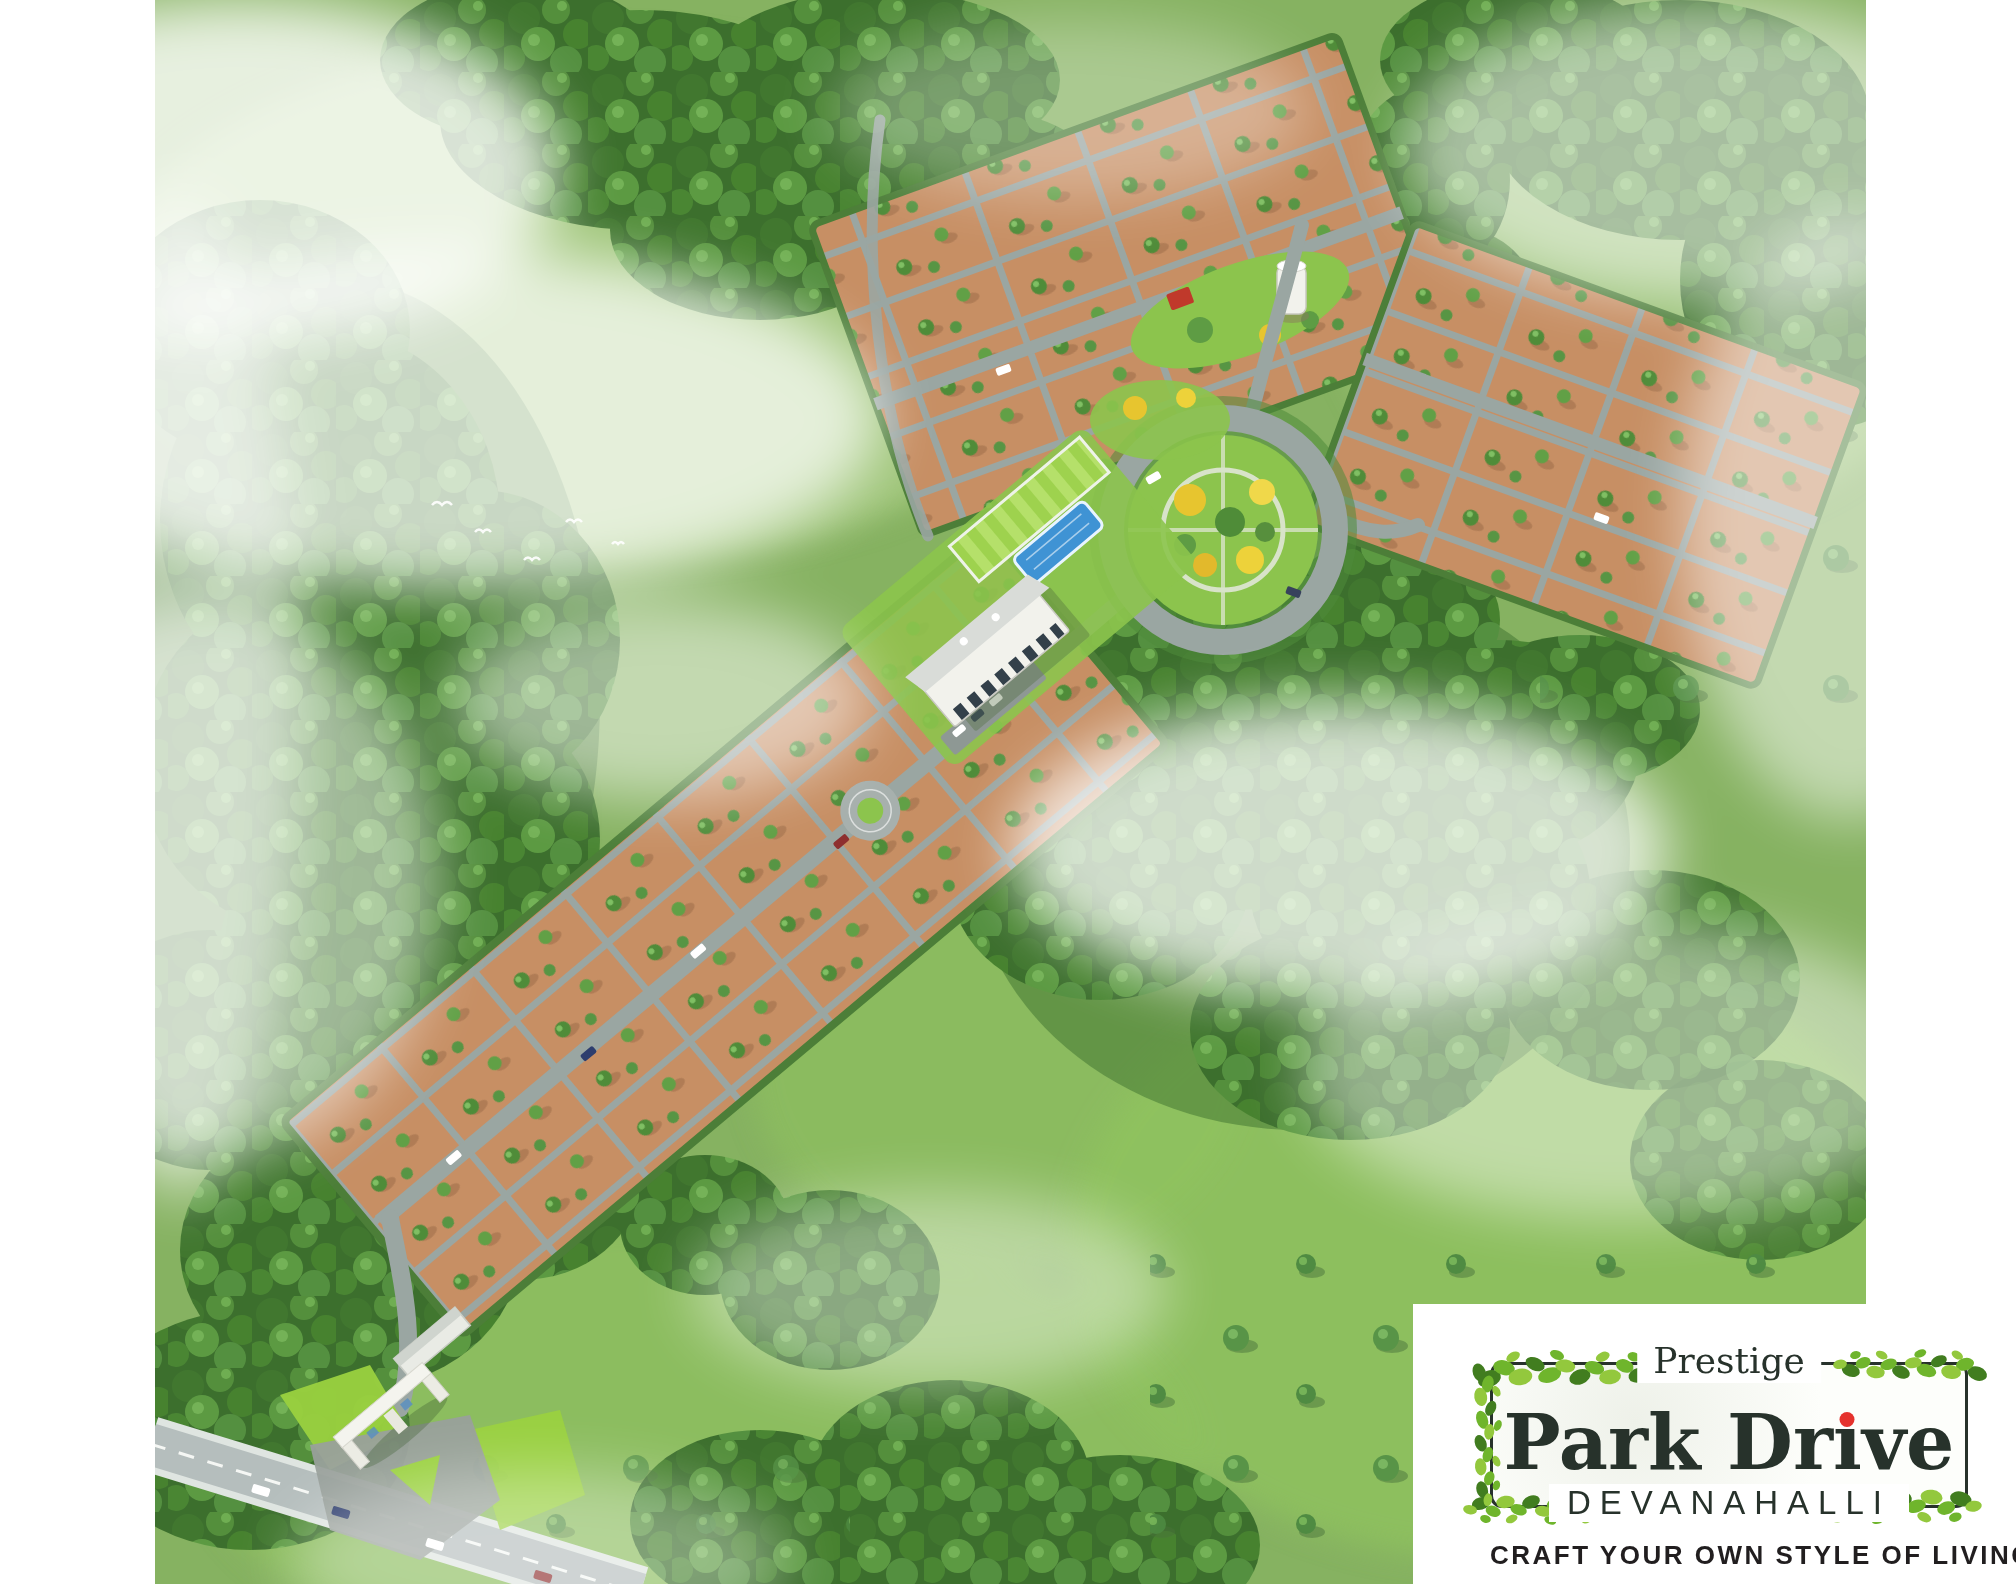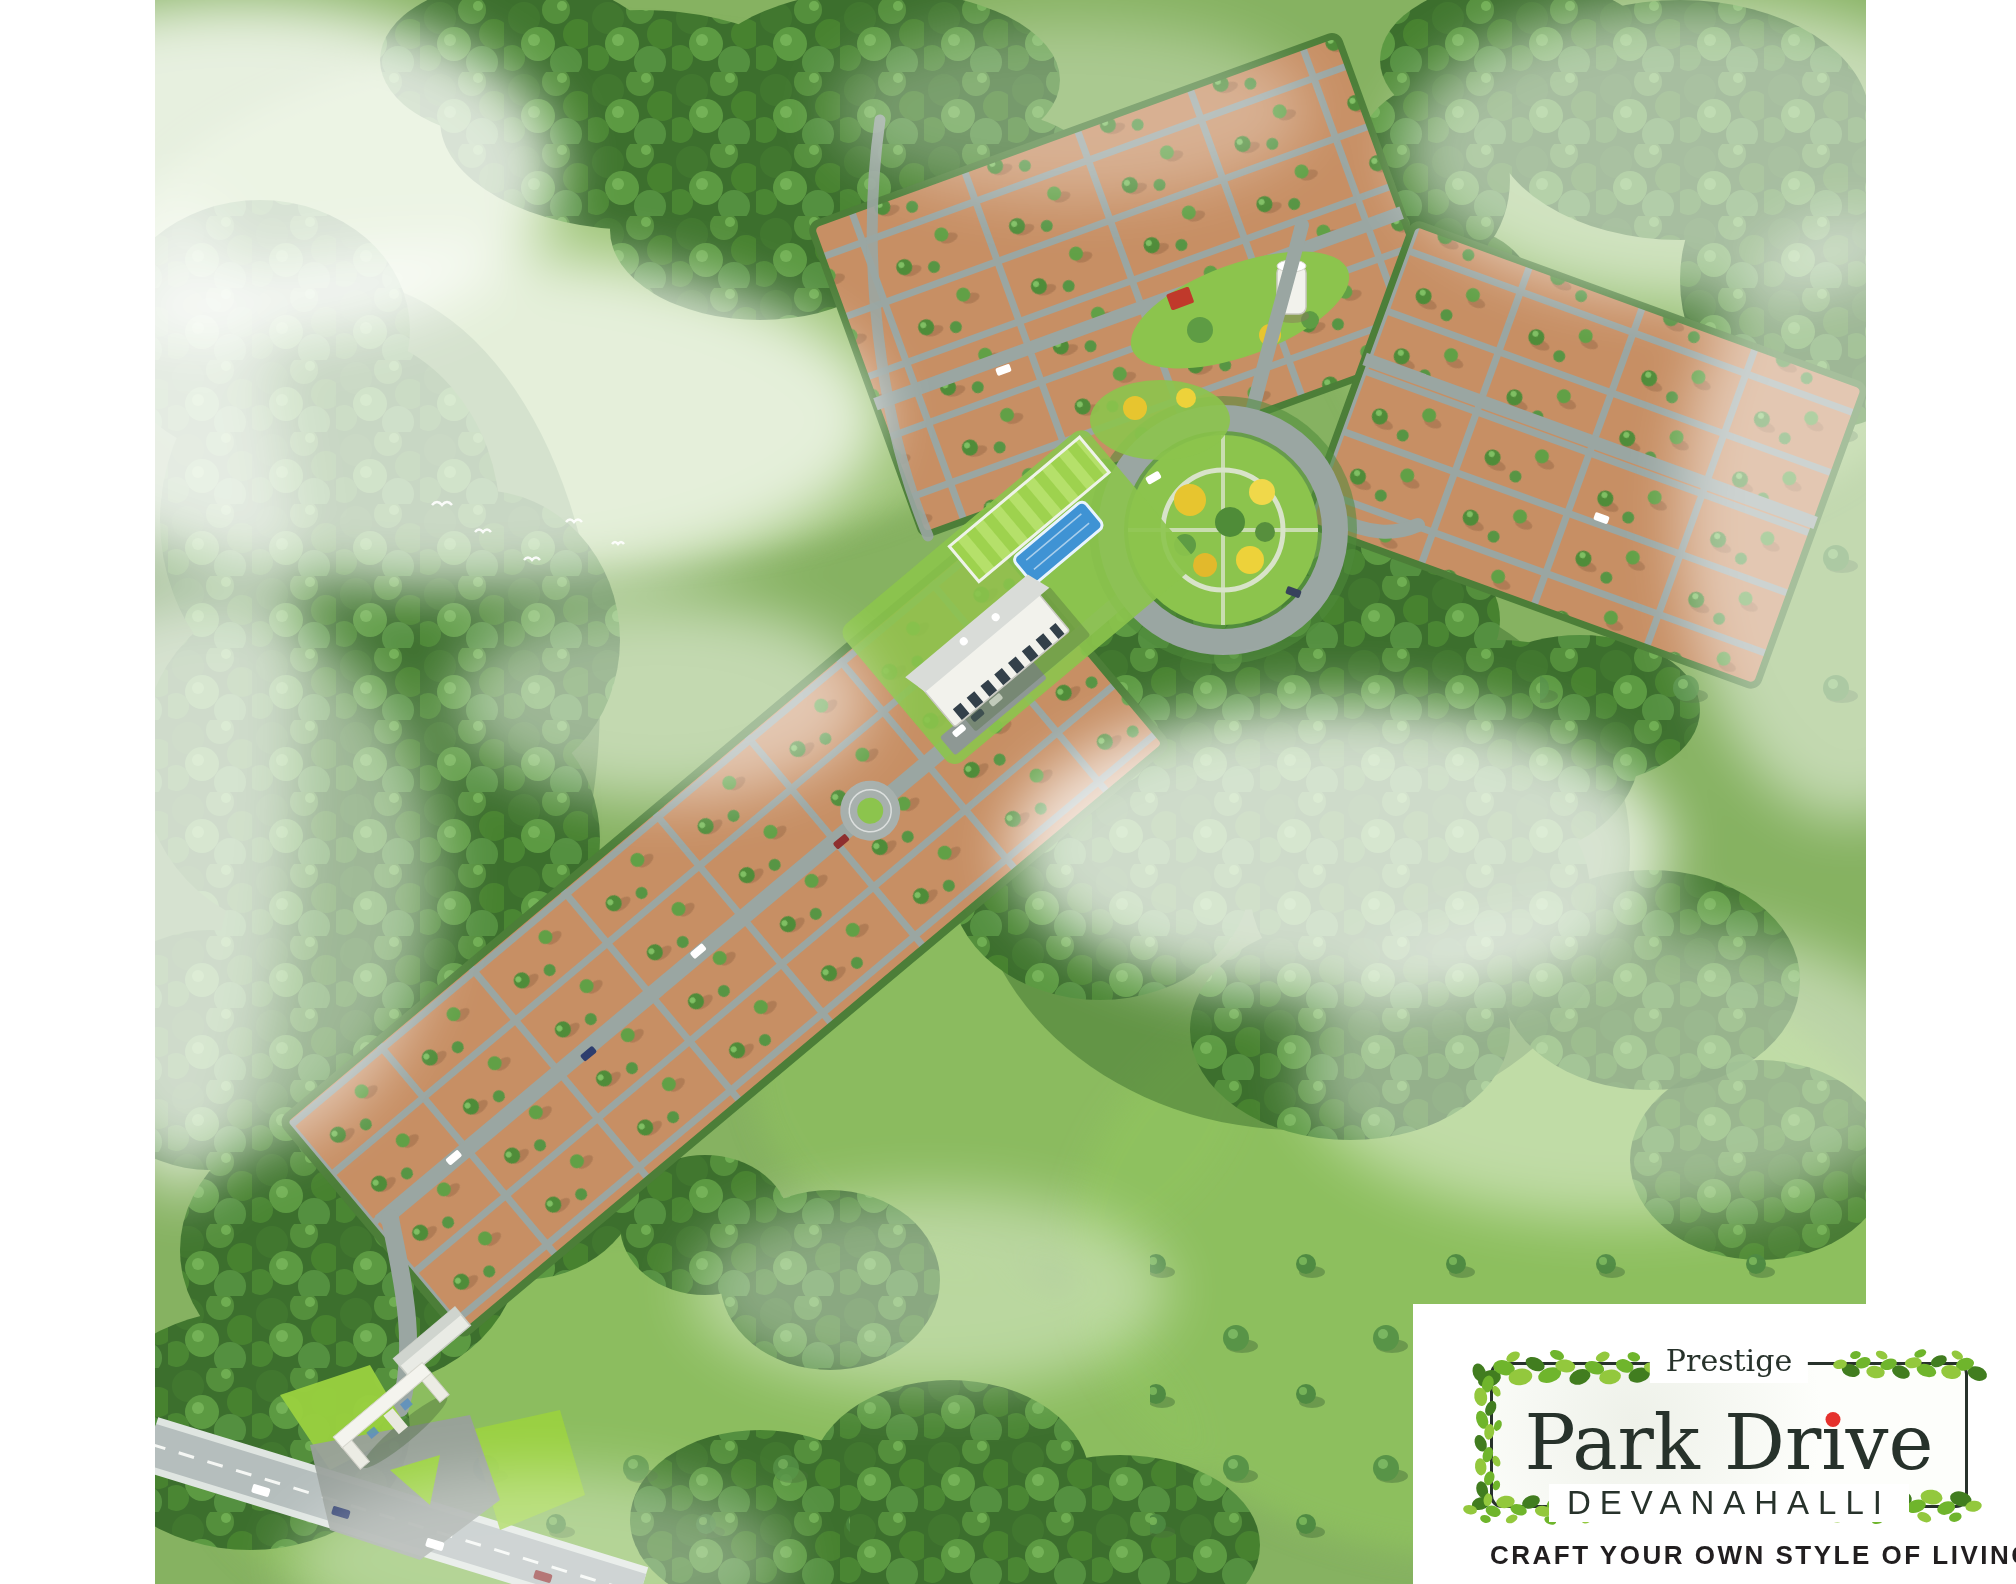--- a/index.html
+++ b/index.html
@@ -8,22 +8,22 @@
   #scene{position:absolute;left:0;top:0;}
 
   
   .logo-panel{position:absolute;left:1413px;top:1304px;width:603px;height:280px;background:#fff;}
   .logo-box{position:absolute;left:77px;top:58px;width:472px;height:140px;
             border:3px solid var(--logo-ink,#27322b);border-radius:12px;
             background:radial-gradient(circle at 30% 40%, #eef1e9 0%, #fdfefb 55%);
             display:flex;align-items:center;justify-content:center;}
   .brand{position:absolute;top:-26px;left:50%;transform:translateX(-50%);
          background:#fff;padding:0 16px;font-family:"DejaVu Serif","Liberation Serif",serif;
-         font-size:30px;line-height:44px;color:var(--logo-ink,#27322b);white-space:nowrap;}
-  .project{font-family:"DejaVu Serif","Liberation Serif",serif;font-weight:400;
+         font-size:36px;line-height:44px;color:var(--logo-ink,#27322b);white-space:nowrap;}
+  .project{font-family:"DejaVu Serif","Liberation Serif",serif;font-weight:700;
            font-size:76px;line-height:1;color:var(--logo-ink,#27322b);margin-top:16px;white-space:nowrap;}
   .project .idot{position:relative;display:inline-block;}
   .project .idot::after{content:"";position:absolute;left:50%;top:7px;transform:translateX(-50%);
            width:15px;height:15px;border-radius:50%;background:var(--logo-red,#e5322d);}
   .location{position:absolute;bottom:-17px;left:50%;transform:translateX(-50%);
             background:#fff;padding:0 18px;font-size:33px;letter-spacing:9px;font-weight:500;
             color:var(--logo-ink,#27322b);white-space:nowrap;}
   .tagline{position:absolute;left:77px;top:236px;width:472px;text-align:center;
            font-size:26px;font-weight:800;letter-spacing:2.5px;color:var(--tagline-ink,#211e1f);white-space:nowrap;}
   .bush{position:absolute;pointer-events:none;}

